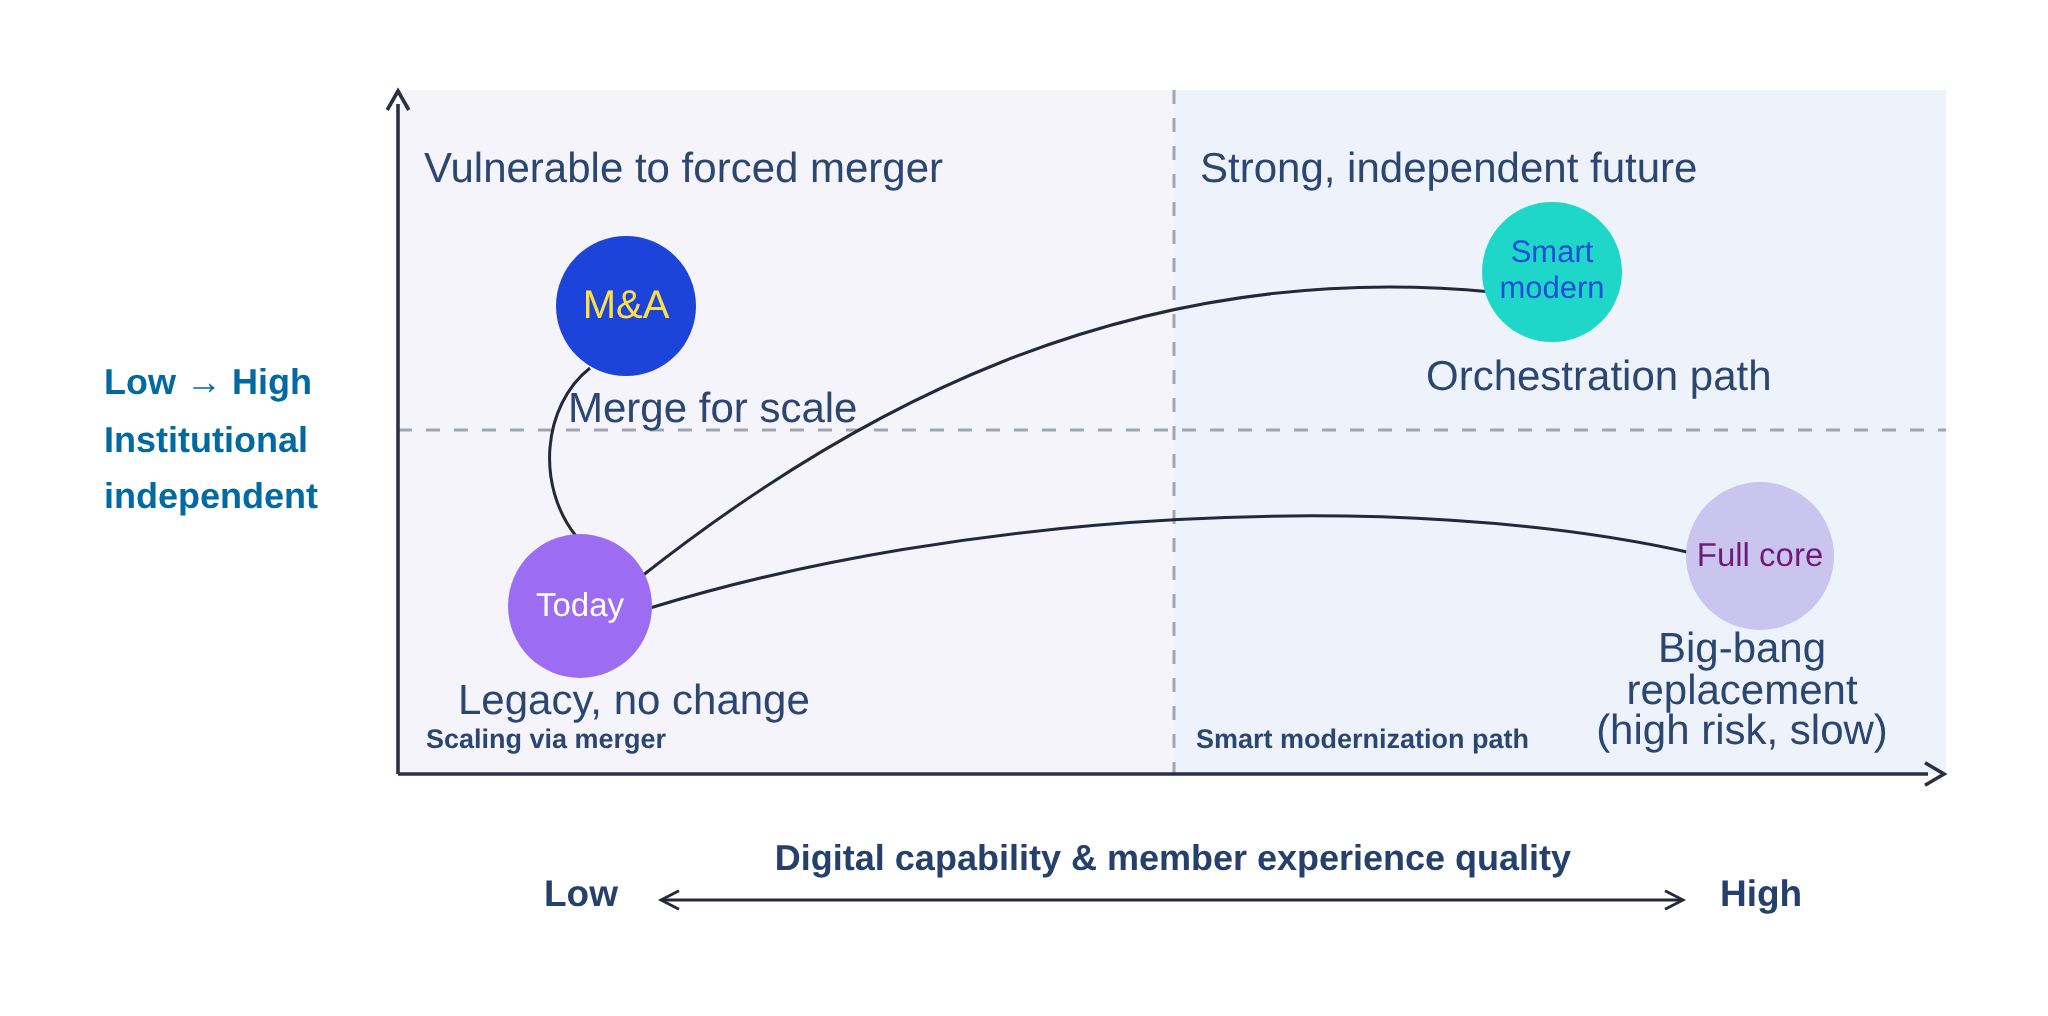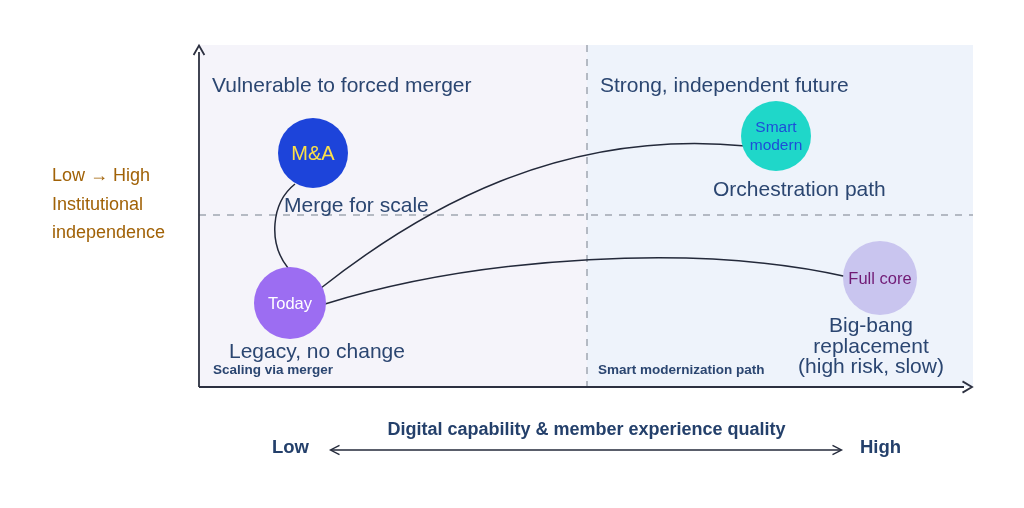--- a/index.html
+++ b/index.html
@@ -23,21 +23,21 @@
   #node-smart{left:741px;top:101px;width:70px;height:70px;background:#1fd7c9;color:#1d4ed8;font-size:15.5px;}
   #node-full{left:843px;top:241px;width:74px;height:74px;background:#c9c5ef;color:#701a75;font-size:16.5px;}
   #caption-vulnerable{left:212px;top:72px;}
   #caption-strong{left:600px;top:72px;}
   #caption-merge{left:284px;top:192px;}
   #caption-orchestration{left:713px;top:176px;text-align:right;}
   #caption-legacy{left:229px;top:338px;}
   #caption-bigbang{left:771px;top:315px;width:200px;text-align:center;white-space:normal;line-height:20.5px;}
   #footer-scaling{left:213px;top:362px;}
   #footer-smartmod{left:598px;top:362px;}
-  #y-axis-label{left:52px;top:161px;font-size:18px;font-weight:400;line-height:28.5px;color:#a16207;}
+  #y-axis-label{left:52px;top:177px;font-size:18px;font-weight:700;line-height:28.5px;color:#0369a1;}
   #x-axis-title{left:200px;top:419px;width:773px;text-align:center;font-size:18px;font-weight:600;color:#24406b;}
   #x-low{left:272px;top:436px;font-size:18.5px;font-weight:600;color:#24406b;}
   #x-high{left:860px;top:436px;font-size:18.5px;font-weight:600;color:#24406b;}
 </style>
 </head>
 <body>
 
 <div id="canvas">
 
   <div id="bg-left" class="quad-bg"></div>
@@ -88,20 +88,20 @@
     <span>Big-bang replacement</span><br>
     <span>(high risk, slow)</span>
   </div>
 
   <div id="footer-scaling" class="txt small">Scaling via merger</div>
   <div id="footer-smartmod" class="txt small">Smart modernization path</div>
 
   <div id="y-axis-label" class="abs">
     <div>Low → High</div>
     <div>Institutional</div>
-    <div>independence</div>
+    <div>independent</div>
   </div>
 
   <div id="x-axis-title" class="abs">Digital capability &amp; member experience quality</div>
   <div id="x-low" class="abs">Low</div>
   <div id="x-high" class="abs">High</div>
 
 </div>
 
 </body></html>

